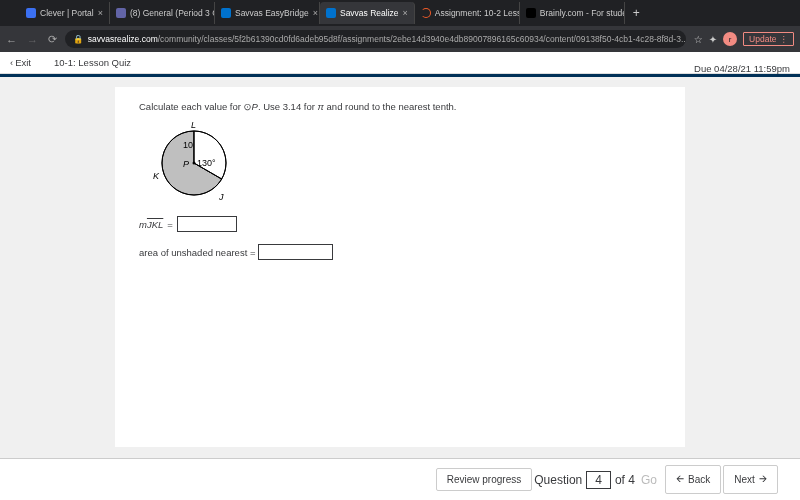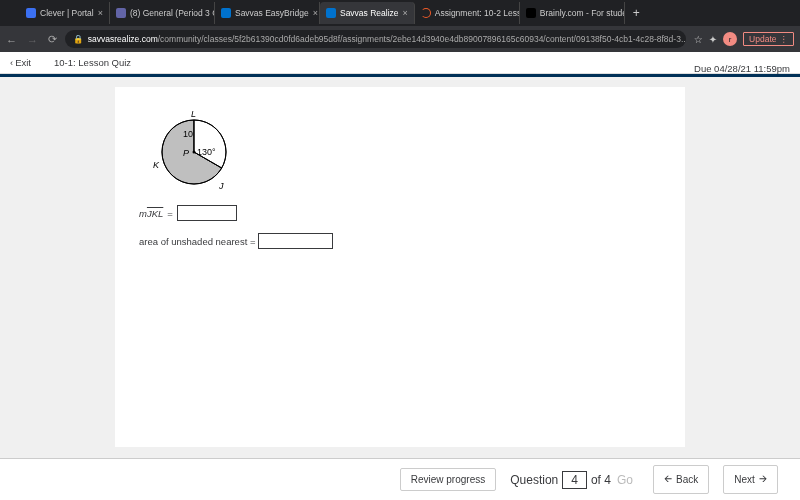--- a/index.html
+++ b/index.html
@@ -32,21 +32,21 @@
   .content-area { padding: 10px 0; background: #f0f0f0; height: 380px; display:flex; justify-content:center; }
   .card { background: #fff; width: 570px; padding: 14px 24px 18px 24px; color: #393a3d; }
   .prompt { font-size: 9.5px; }
   .diagram { margin-top: 6px; }
   .answers { margin-top: 6px; }
   .ans-row { display: flex; align-items: center; margin-bottom: 12px; font-size: 9.5px; }
   .mathlabel { font-style: italic; }
   .arc { text-decoration: overline; font-style: italic; }
   .eq { margin: 0 4px; }
   .input-box { border: 1px solid #393a3d; height: 16px; display:inline-block; }
-  .bottom-bar { position: absolute; bottom: 0; left: 0; right: 0; height: 42px; background: #fff; border-top: 1px solid #ccc; display: flex; align-items: center; justify-content: flex-end; padding: 0 22px; gap: 14px; }
+  .bottom-bar { position: absolute; bottom: 0; left: 0; right: 0; height: 42px; background: #fff; border-top: 1px solid #ccc; display: flex; align-items: center; justify-content: flex-end; padding: 0 22px; gap: 2px; }
   .btn { border: 1px solid #ccc; background: #fff; padding: 5px 10px; font-size: 10px; border-radius: 2px; color: #393a3d; display:flex; align-items:center; gap:4px; }
   .question-ind { font-size: 12px; color: #393a3d; display:flex; align-items:center; gap:4px; margin-right:6px;justify-content:space-between; }
   .qnum-box { border:1px solid #393a3d; padding:1px 8px; }
   .go { color:#bbb; margin-left:2px; }
 </style>
 </head>
 <body>
 
 <div class="chrome-top">
   <div class="tab">
@@ -110,20 +110,23 @@
         <span>Exit</span>
       </span>
     <span class="lesson-title">10-1: Lesson Quiz</span>
   </div>
   <span class="due">Due 04/28/21 11:59pm</span>
 </div>
 <div class="blue-bar"></div>
 
 <div class="content-area">
   <div class="card">
+    <div class="prompt">
+      <span>Calculate each value for ⊙</span><span class="mathlabel">P</span><span>.  Use 3.14 for </span><span class="mathlabel">π</span><span> and round to the nearest tenth.</span>
+    </div>
     <div class="diagram">
       <svg width="110" height="90" viewBox="0 0 110 90">
         <path d="M 55 45 L 55 13 A 32 32 0 1 0 82.7 61 Z" fill="#bfbfbf" stroke="#000" stroke-width="1"></path>
         <path d="M 55 45 L 82.7 61 A 32 32 0 0 0 55 13 Z" fill="#fff" stroke="#000" stroke-width="1"></path>
         <circle cx="55" cy="45" r="32" fill="none" stroke="#000" stroke-width="1"></circle>
         <line x1="55" y1="45" x2="55" y2="13" stroke="#000" stroke-width="1"></line>
         <line x1="55" y1="45" x2="82.7" y2="61" stroke="#000" stroke-width="1"></line>
         <circle cx="55" cy="45" r="1.5" fill="#000"></circle>
         <text x="52" y="10" font-size="9" font-style="italic">L</text>
         <text x="14" y="61" font-size="9" font-style="italic">K</text>

